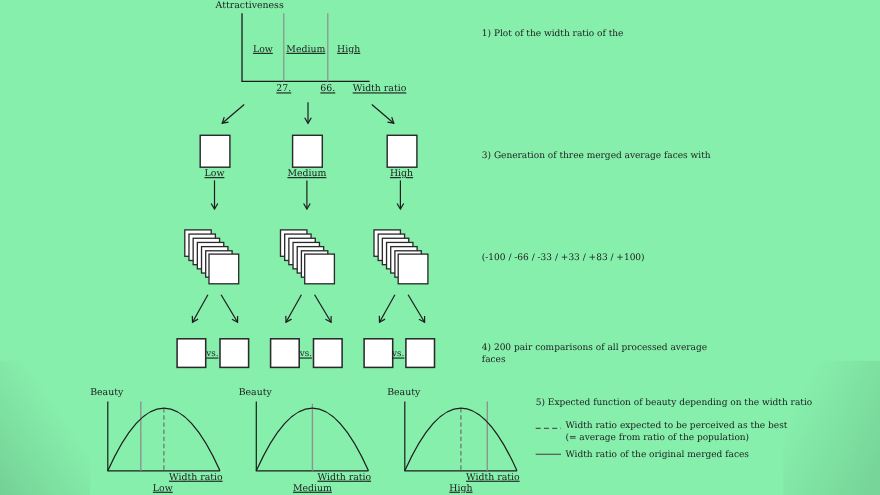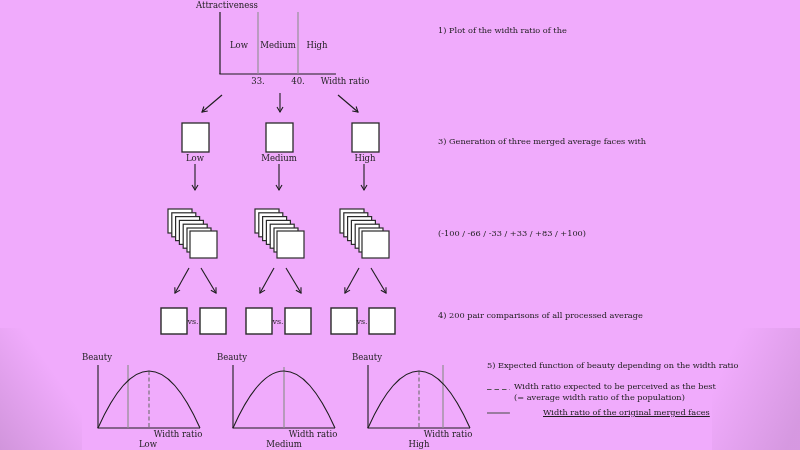--- a/index.html
+++ b/index.html
@@ -1,20 +1,20 @@
 <!DOCTYPE html>
 <html><head>
 <meta charset="utf-8">
 <style>
   html,body{margin:0;padding:0;background:#fff;}
-  #stage{position:relative;width:800px;height:450px;background:#f0abfc;overflow:hidden;
+  #stage{position:relative;width:800px;height:450px;background:#86efac;overflow:hidden;
          font-family:"DejaVu Serif", serif;color:#1d1d1d;}
   svg{position:absolute;left:0;top:0;}
   .lbl{position:absolute;font-size:8.5px;line-height:9px;white-space:nowrap;color:#1d1d1d;}
-  .ctr{transform:translateX(-50%);}
+  .ctr{transform:translateX(-50%);text-decoration:underline;}
   .para{position:absolute;font-size:8.2px;line-height:10.5px;white-space:nowrap;color:#1d1d1d;}
   .corner{position:absolute;pointer-events:none;}
   #corner-bl{left:0;top:328px;width:82px;height:122px;
      background:linear-gradient(235deg, rgba(0,0,0,0) 35%, rgba(0,0,0,0.13) 100%);}
   #corner-br{right:0;top:328px;width:88px;height:122px;
      background:linear-gradient(115deg, rgba(0,0,0,0) 20%, rgba(0,0,0,0.11) 90%);}
   line,rect,path{shape-rendering:geometricPrecision;}
 </style>
 </head>
 <body>
@@ -121,22 +121,22 @@
     </g>
 
     <line x1="487" y1="389.5" x2="510" y2="389.5" stroke="#555" stroke-width="1.1" stroke-dasharray="4.5,3"></line>
     <line x1="487" y1="413" x2="510" y2="413" stroke="#555" stroke-width="1.1"></line>
   </svg>
 
   <div class="lbl" style="left:196px;top:1px;">Attractiveness</div>
   <div class="lbl ctr" style="left:239px;top:41px;">Low</div>
   <div class="lbl ctr" style="left:278px;top:41px;">Medium</div>
   <div class="lbl ctr" style="left:317px;top:41px;">High</div>
-  <div class="lbl ctr" style="left:258px;top:77px;">33.</div>
-  <div class="lbl ctr" style="left:298px;top:77px;">40.</div>
+  <div class="lbl ctr" style="left:258px;top:77px;">27.</div>
+  <div class="lbl ctr" style="left:298px;top:77px;">66.</div>
   <div class="lbl ctr" style="left:345px;top:77px;">Width ratio</div>
 
   <div class="lbl ctr" style="left:195px;top:154px;">Low</div>
   <div class="lbl ctr" style="left:279px;top:154px;">Medium</div>
   <div class="lbl ctr" style="left:365px;top:154px;">High</div>
 
   <div class="lbl ctr" style="left:193px;top:317px;font-size:8px;">vs.</div>
   <div class="lbl ctr" style="left:278px;top:317px;font-size:8px;">vs.</div>
   <div class="lbl ctr" style="left:362px;top:317px;font-size:8px;">vs.</div>
 
@@ -154,28 +154,29 @@
     <div>1) Plot of the width ratio of the</div>
   </div>
   <div class="para" style="left:438px;top:136px;">
     <div>3) Generation of three merged average faces with</div>
   </div>
   <div class="para" style="left:438px;top:228px;">
     <div>(-100 / -66 / -33 / +33 / +83 / +100)</div>
   </div>
   <div class="para" style="left:438px;top:310px;">
     <div>4) 200 pair comparisons of all processed average</div>
+    <div>faces</div>
   </div>
   <div class="para" style="left:487px;top:360px;">
     <div>5) Expected function of beauty depending on the width ratio</div>
   </div>
 
   <div class="para" style="left:514px;top:381px;">
     <div>Width ratio expected to be perceived as the best</div>
-    <div>(= average width ratio of the population)</div>
+    <div>(= average from ratio of the population)</div>
   </div>
-  <div class="para" style="left:543px;top:407px;text-decoration:underline;">
+  <div class="para" style="left:514px;top:407px;">
     <div>Width ratio of the original merged faces</div>
   </div>
 
   <div id="corner-bl" class="corner"></div>
   <div id="corner-br" class="corner"></div>
 </div>
 
 </body></html>

